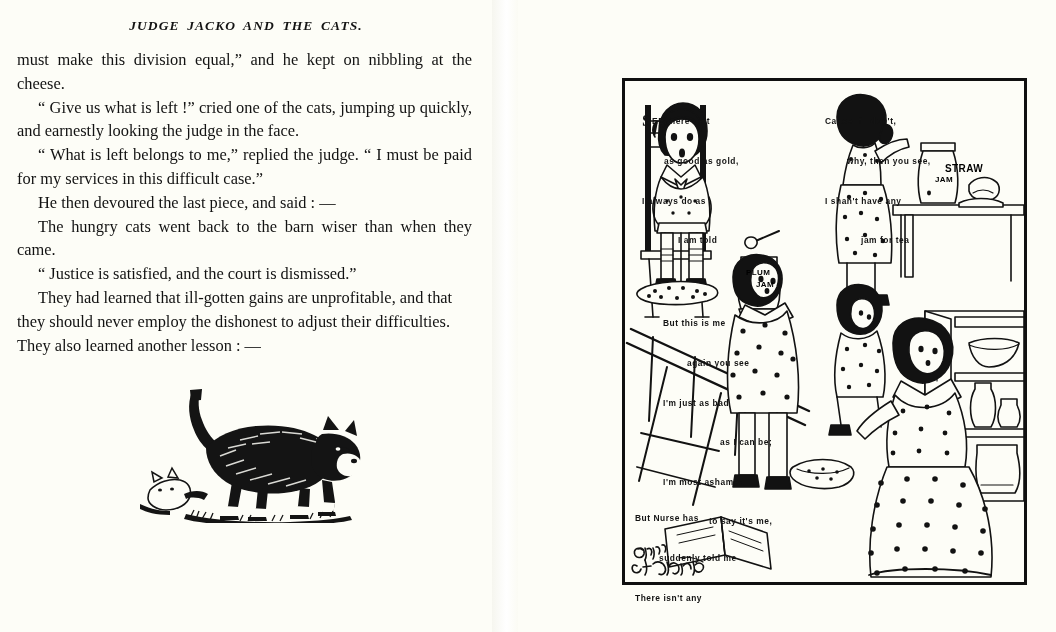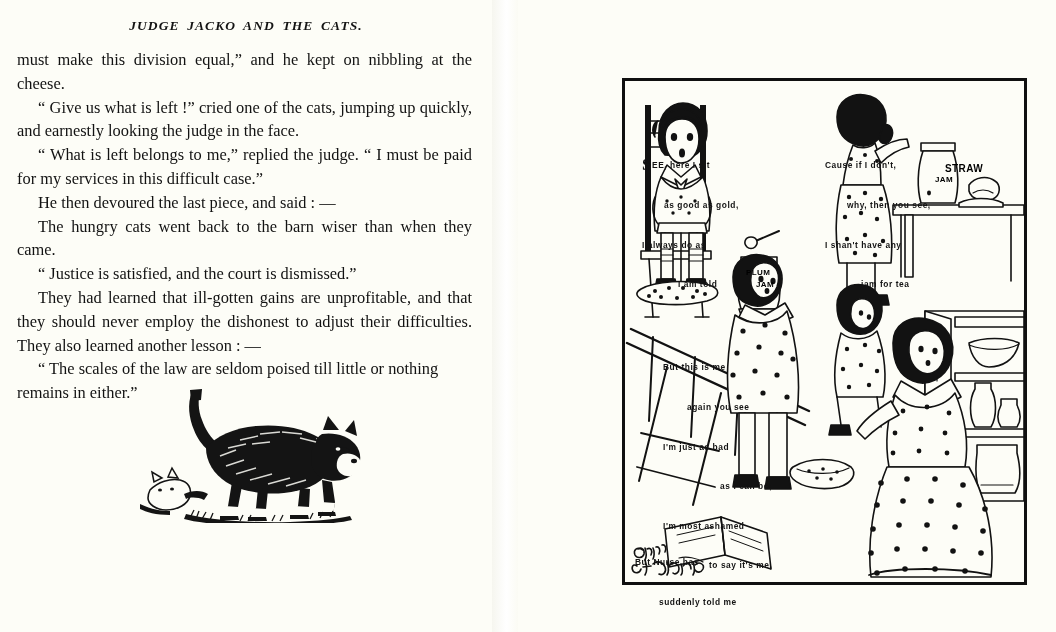--- a/index.html
+++ b/index.html
@@ -92,21 +92,21 @@
   .verse {
     position: absolute;
     font-family: "Liberation Sans", sans-serif;
     font-weight: 700;
     font-size: 8.4px;
     line-height: 13.2px;
     letter-spacing: 0.55px;
     color: #131313;
     white-space: pre;
   }
-  .verse .l1 { display:block;margin-top:44px; }
+  .verse .l1 { display:block; }
   .verse .l2 { display:block; padding-left: 22px; }
   .verse .l3 { display:block; }
   .verse .l4 { display:block; padding-left: 36px; }
   .verse .l5 { display:block; }
   .verse .l6 { display:block; padding-left: 36px; }
 
   .dropcap {
     font-family: "Liberation Serif", serif;
     font-size: 17px;
     font-weight: 700;
@@ -150,21 +150,20 @@
     <div id="running-head">JUDGE JACKO AND THE CATS.</div>
 
     <div id="body-copy">
       <p>must make this division equal,” and he kept on nibbling at the cheese.</p>
       <p class="ind">“ Give us what is left !” cried one of the cats, jumping up quickly, and earnestly looking the judge in the face.</p>
       <p class="ind">“ What is left belongs to me,” replied the judge.  “ I must be paid for my services in this difficult case.”</p>
       <p class="ind">He then devoured the last piece, and said : —</p>
       <p class="ind">The hungry cats went back to the barn wiser than when they came.</p>
       <p class="ind">“ Justice is satisfied, and the court is dismissed.”</p>
       <p class="ind">They had learned that ill-gotten gains are unprofitable, and that they should never employ the dishonest to adjust their difficulties.   They also learned another lesson : —</p>
-      <p class="ind">“ The scales of the law are seldom poised till little or nothing remains in either.”</p>
     </div>
 
     <div id="cat-vignette">
       <svg width="240" height="145" viewBox="0 0 240 145" xmlns="http://www.w3.org/2000/svg">
         <g fill="#141414">
 
           <path d="M52 14 C47 26 49 40 54 52 C57 60 62 67 68 72 L78 66 C71 60 65 51 62 42 C58 32 58 22 60 13 Z"></path>
           <path d="M50 12 L62 11 L61 22 L51 23 Z"></path>
 
           <path d="M66 70 C76 58 94 50 116 48 C140 46 160 50 174 57

